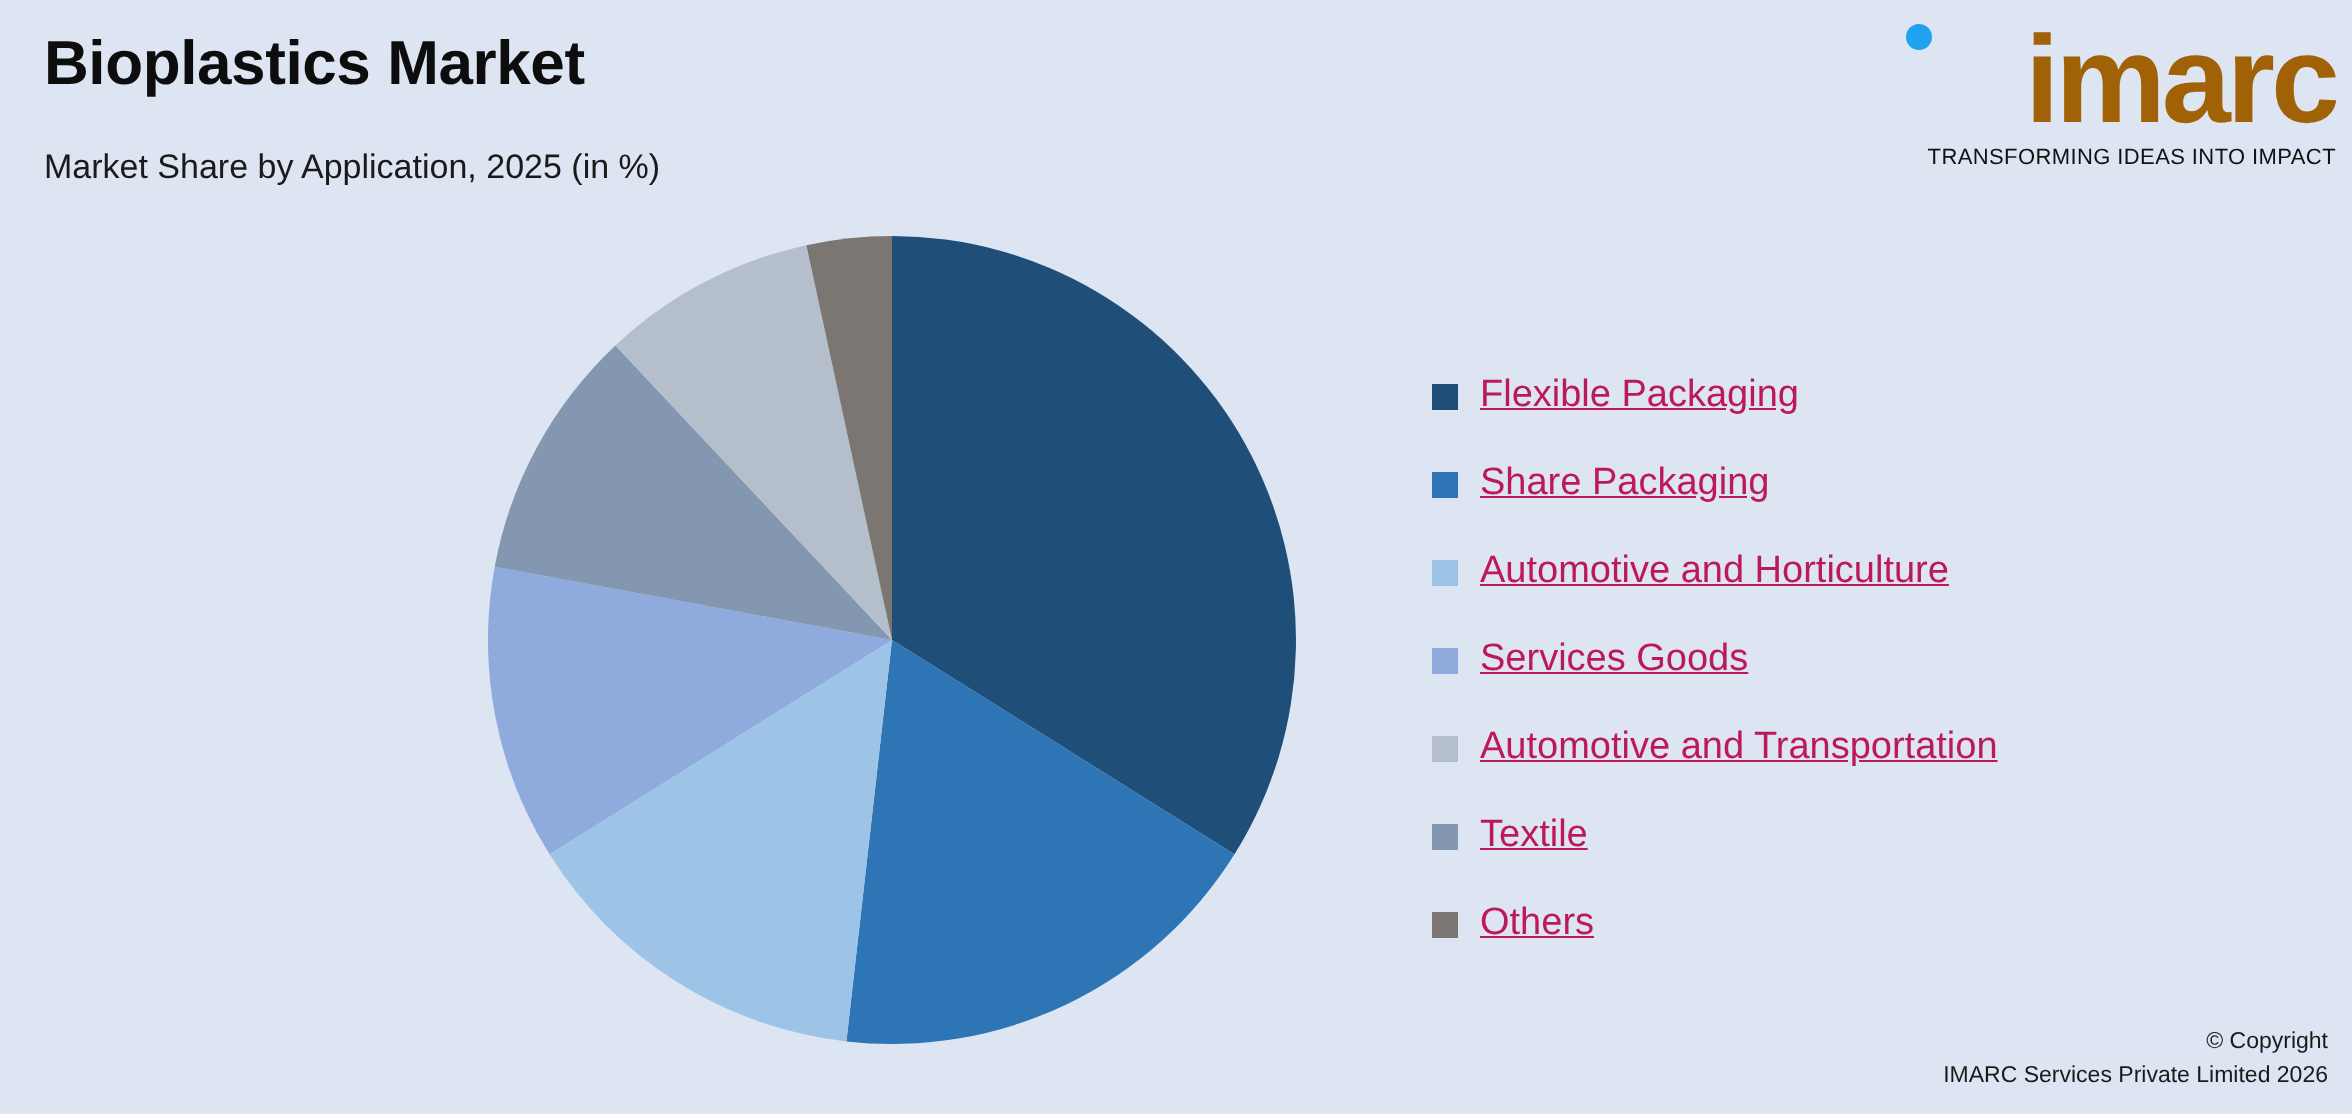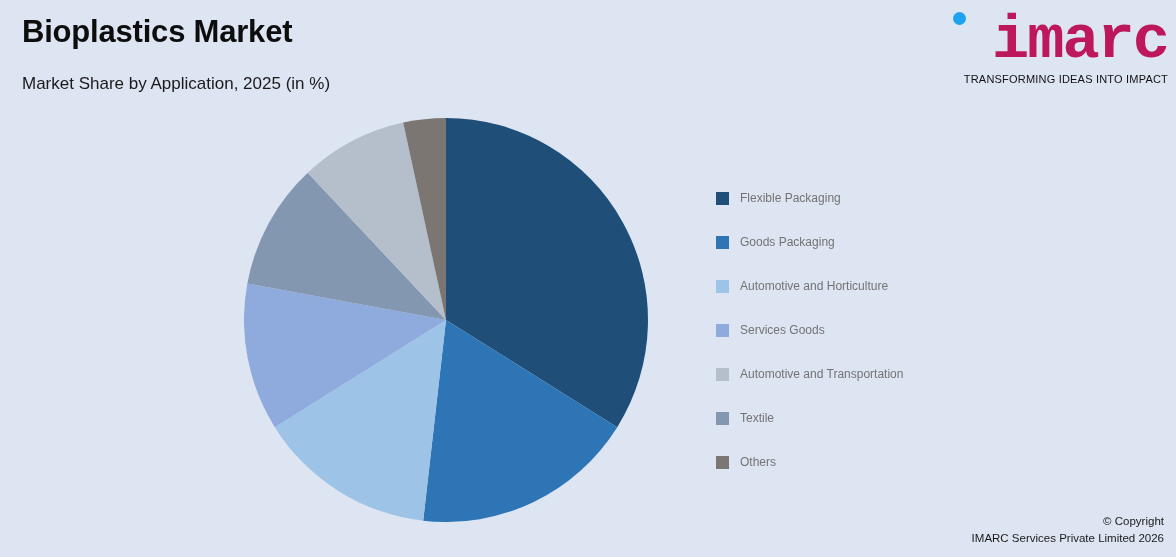--- a/index.html
+++ b/index.html
@@ -50,24 +50,24 @@
     top: 10px;
     width: 240px;
     text-align: right;
   }
   .logo-mark {
     position: relative;
     height: 62px;
     text-align: right;
   }
   .logo-word {
-    font-family: Liberation Mono, monospace;
+    font-family: Liberation Sans, sans-serif;
     font-size: 62px;
     font-weight: bold;
-    color: #be185d;
+    color: #a16207;
     letter-spacing: -2px;
     line-height: 62px;
     display: inline-block;
     text-align: center;
   }
   .logo-dot {
     position: absolute;
     top: 2px;
     left: 25px;
     width: 13px;
@@ -109,23 +109,24 @@
     align-items: center;
     height: 44px;
   }
   .legend-swatch {
     width: 13px;
     height: 13px;
     flex: 0 0 13px;
     margin-right: 11px;
   }
   .legend-label {
-    font-size: 12px;
-    color: #737373;
+    font-size: 19px;
+    color: #be185d;
     white-space: nowrap;
+    text-decoration: underline;
   }
 
   
   .copyright {
     position: absolute;
     right: 12px;
     bottom: 10px;
     text-align: right;
     font-size: 11.5px;
     color: #1a1a1a;
@@ -165,21 +166,21 @@
     </svg>
   </div>
 
   <div class="legend" id="legend">
       <div class="legend-item">
         <span class="legend-swatch" style="background: rgb(31, 78, 121);"></span>
         <span class="legend-label">Flexible Packaging</span>
       </div>
       <div class="legend-item">
         <span class="legend-swatch" style="background: rgb(46, 117, 182);"></span>
-        <span class="legend-label">Goods Packaging</span>
+        <span class="legend-label">Share Packaging</span>
       </div>
       <div class="legend-item">
         <span class="legend-swatch" style="background: rgb(157, 195, 230);"></span>
         <span class="legend-label">Automotive and Horticulture</span>
       </div>
       <div class="legend-item">
         <span class="legend-swatch" style="background: rgb(143, 170, 220);"></span>
         <span class="legend-label">Services Goods</span>
       </div>
       <div class="legend-item">

